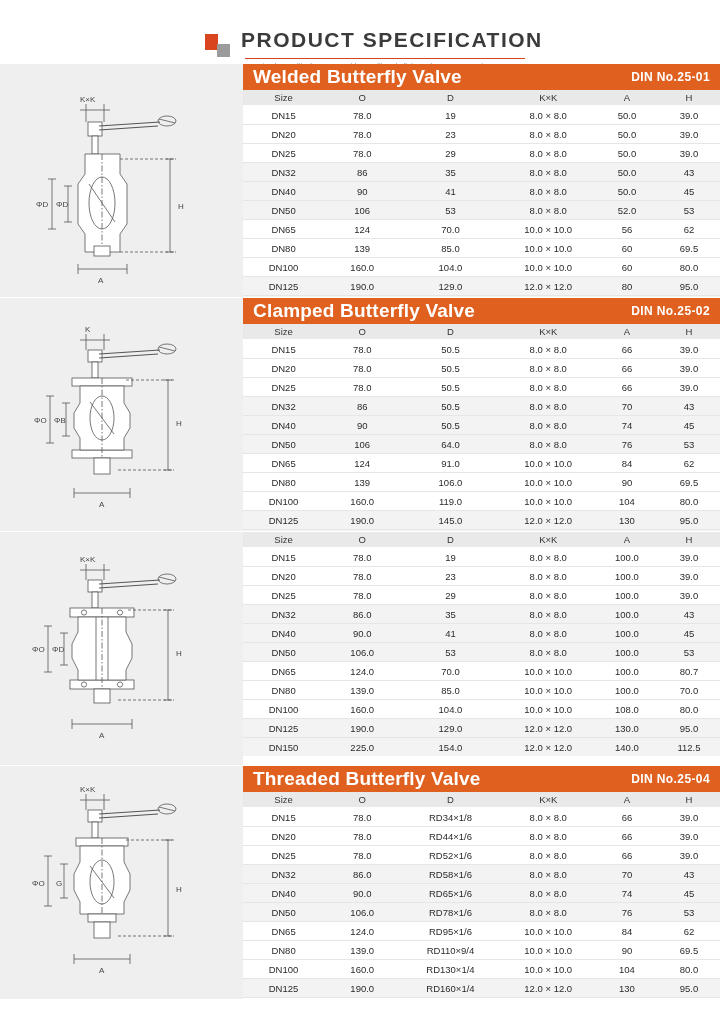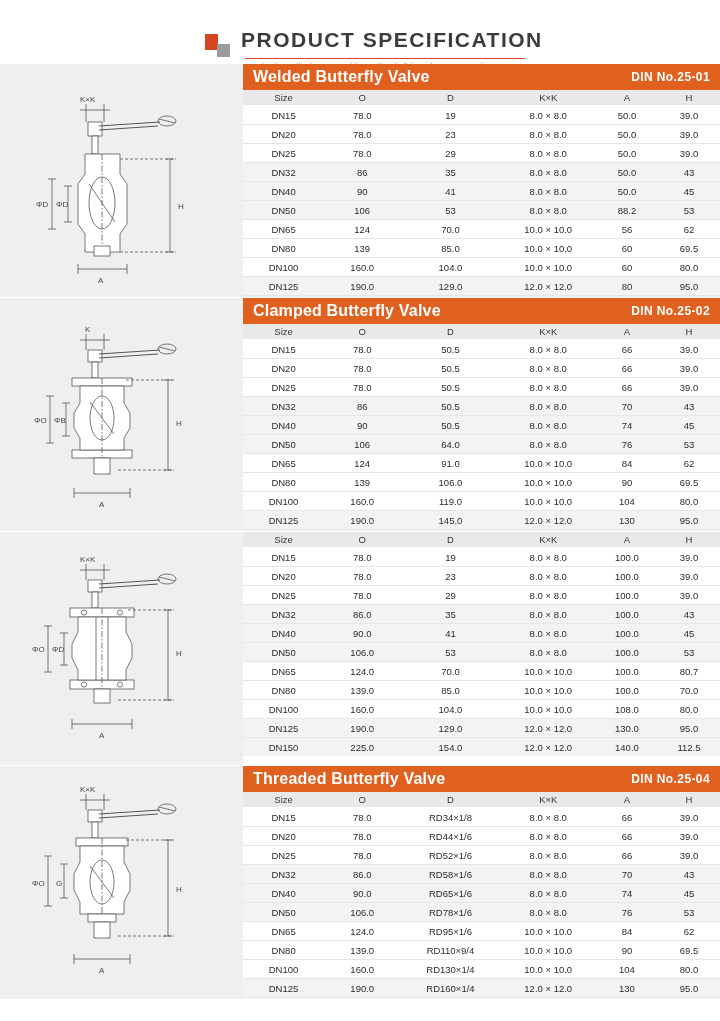--- a/index.html
+++ b/index.html
@@ -101,21 +101,21 @@
   .tbl-title {
     background: #e0601f;
     color: #ffffff;
     height: 26px;
     display: flex;
     align-items: center;
     padding: 0 10px 0 10px;
     box-sizing: border-box;
   }
   .tbl-title .t-left {
-    font-size: 16px;
+    font-size: 19px;
     font-weight: bold;
     letter-spacing: 0.2px;
   }
   .tbl-title .t-right {
     margin-left: auto;
     font-size: 12px;
     font-weight: bold;
     letter-spacing: 0.4px;
   }
   table.spec {
@@ -282,21 +282,21 @@
               <td>41</td>
               <td>8.0 × 8.0</td>
               <td>50.0</td>
               <td>45</td>
             </tr>
           <tr class="alt">
               <td>DN50</td>
               <td>106</td>
               <td>53</td>
               <td>8.0 × 8.0</td>
-              <td>88.2</td>
+              <td>52.0</td>
               <td>53</td>
             </tr>
           <tr class="thick">
               <td>DN65</td>
               <td>124</td>
               <td>70.0</td>
               <td>10.0 × 10.0</td>
               <td>56</td>
               <td>62</td>
             </tr>

